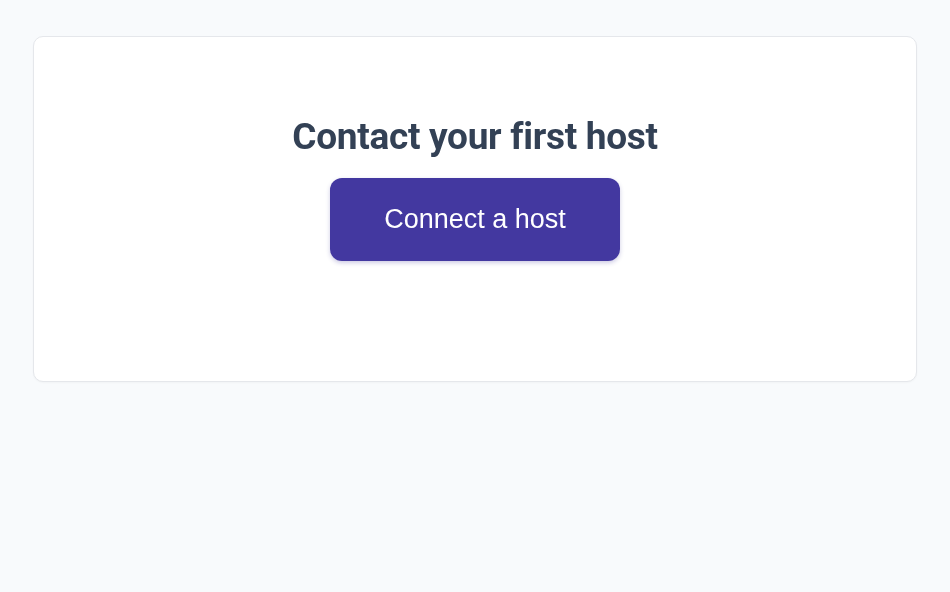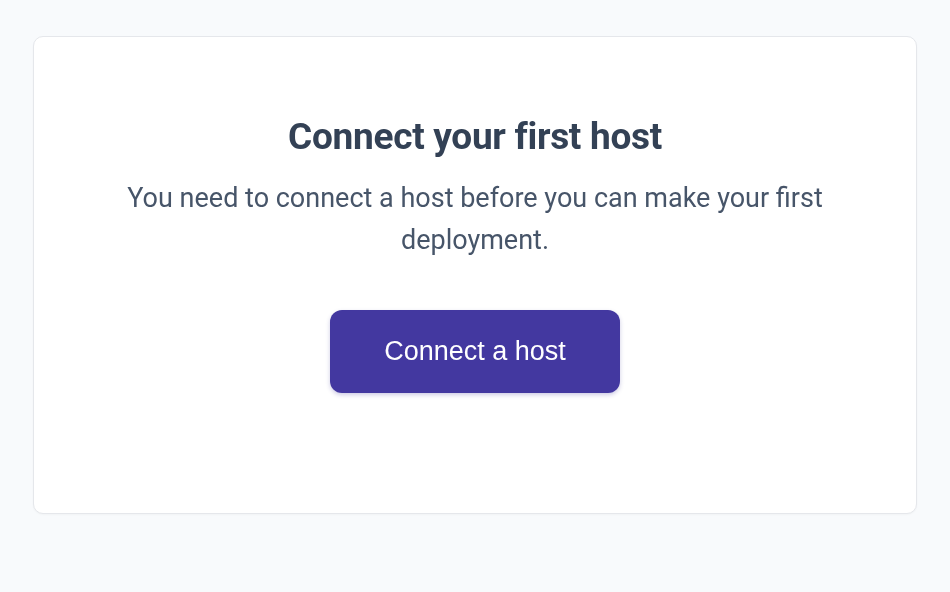--- a/index.html
+++ b/index.html
@@ -59,16 +59,15 @@
       color: #4e46c6;
       text-decoration: none;
       font-weight: 400;
       cursor: pointer;
     }
   </style>
 </head>
 <body>
 
 <div class="card">
-  <h1 class="title">Connect your first host</h1>
-  <p class="subtitle">You need to connect a host before you can make your first deployment.</p>
+  <h1 class="title">Contact your first host</h1>
   <button class="btn-primary">Connect a host</button>
 </div>
 
 </body></html>

